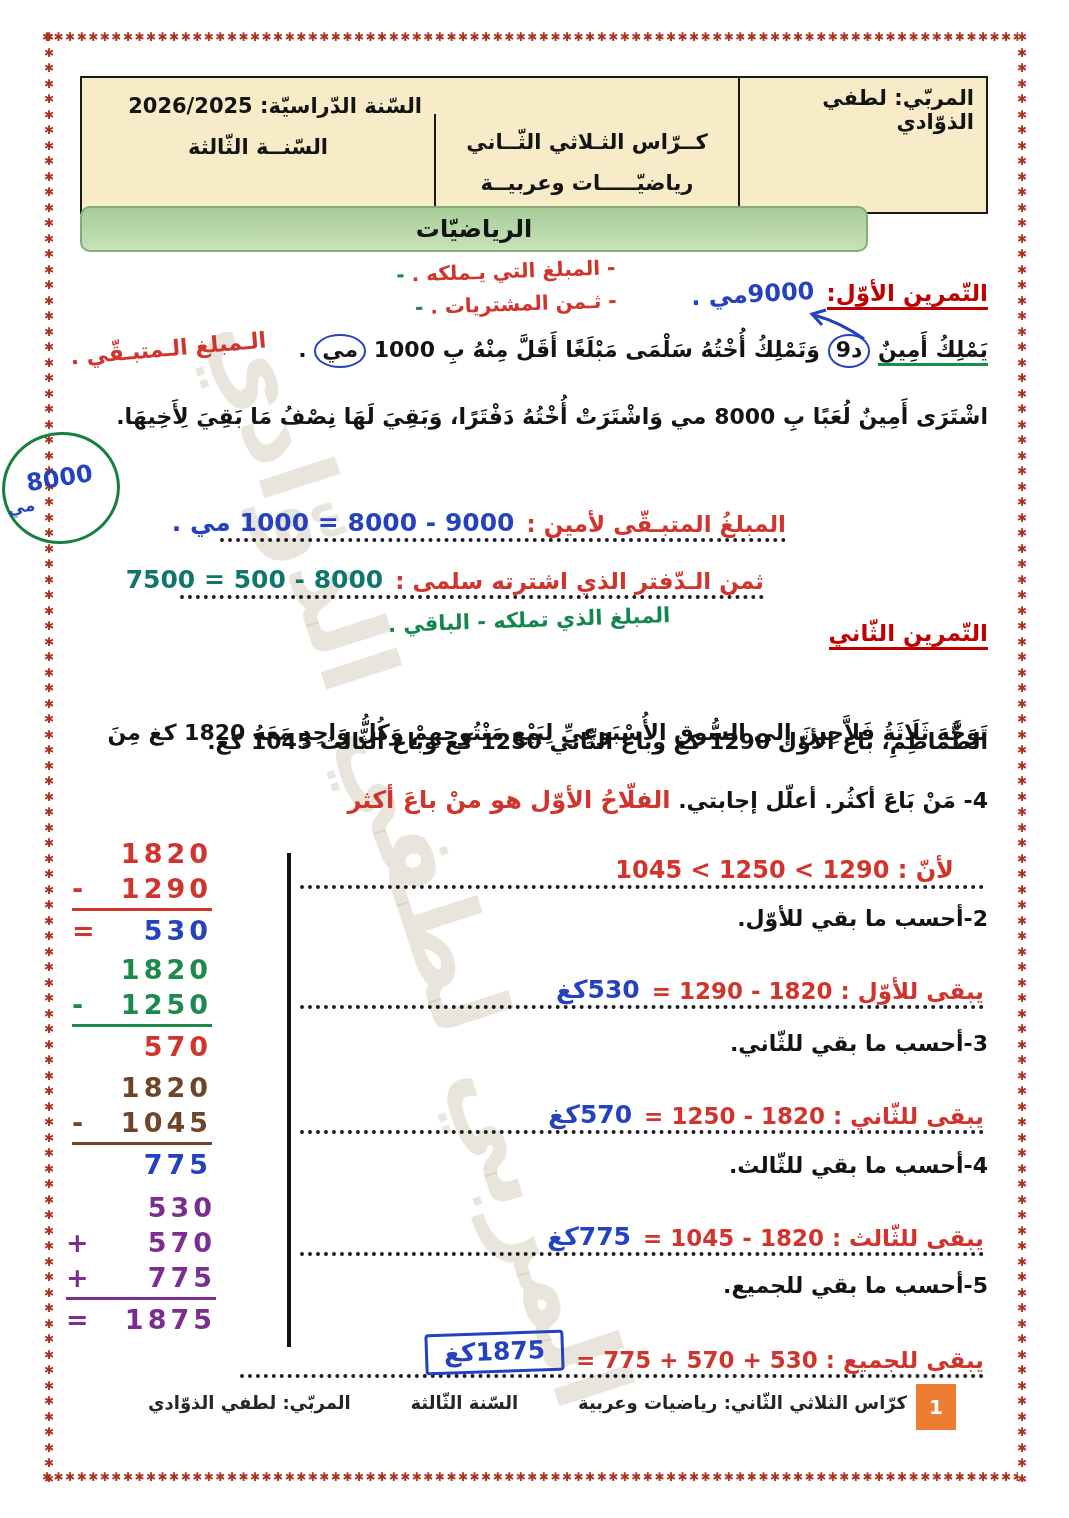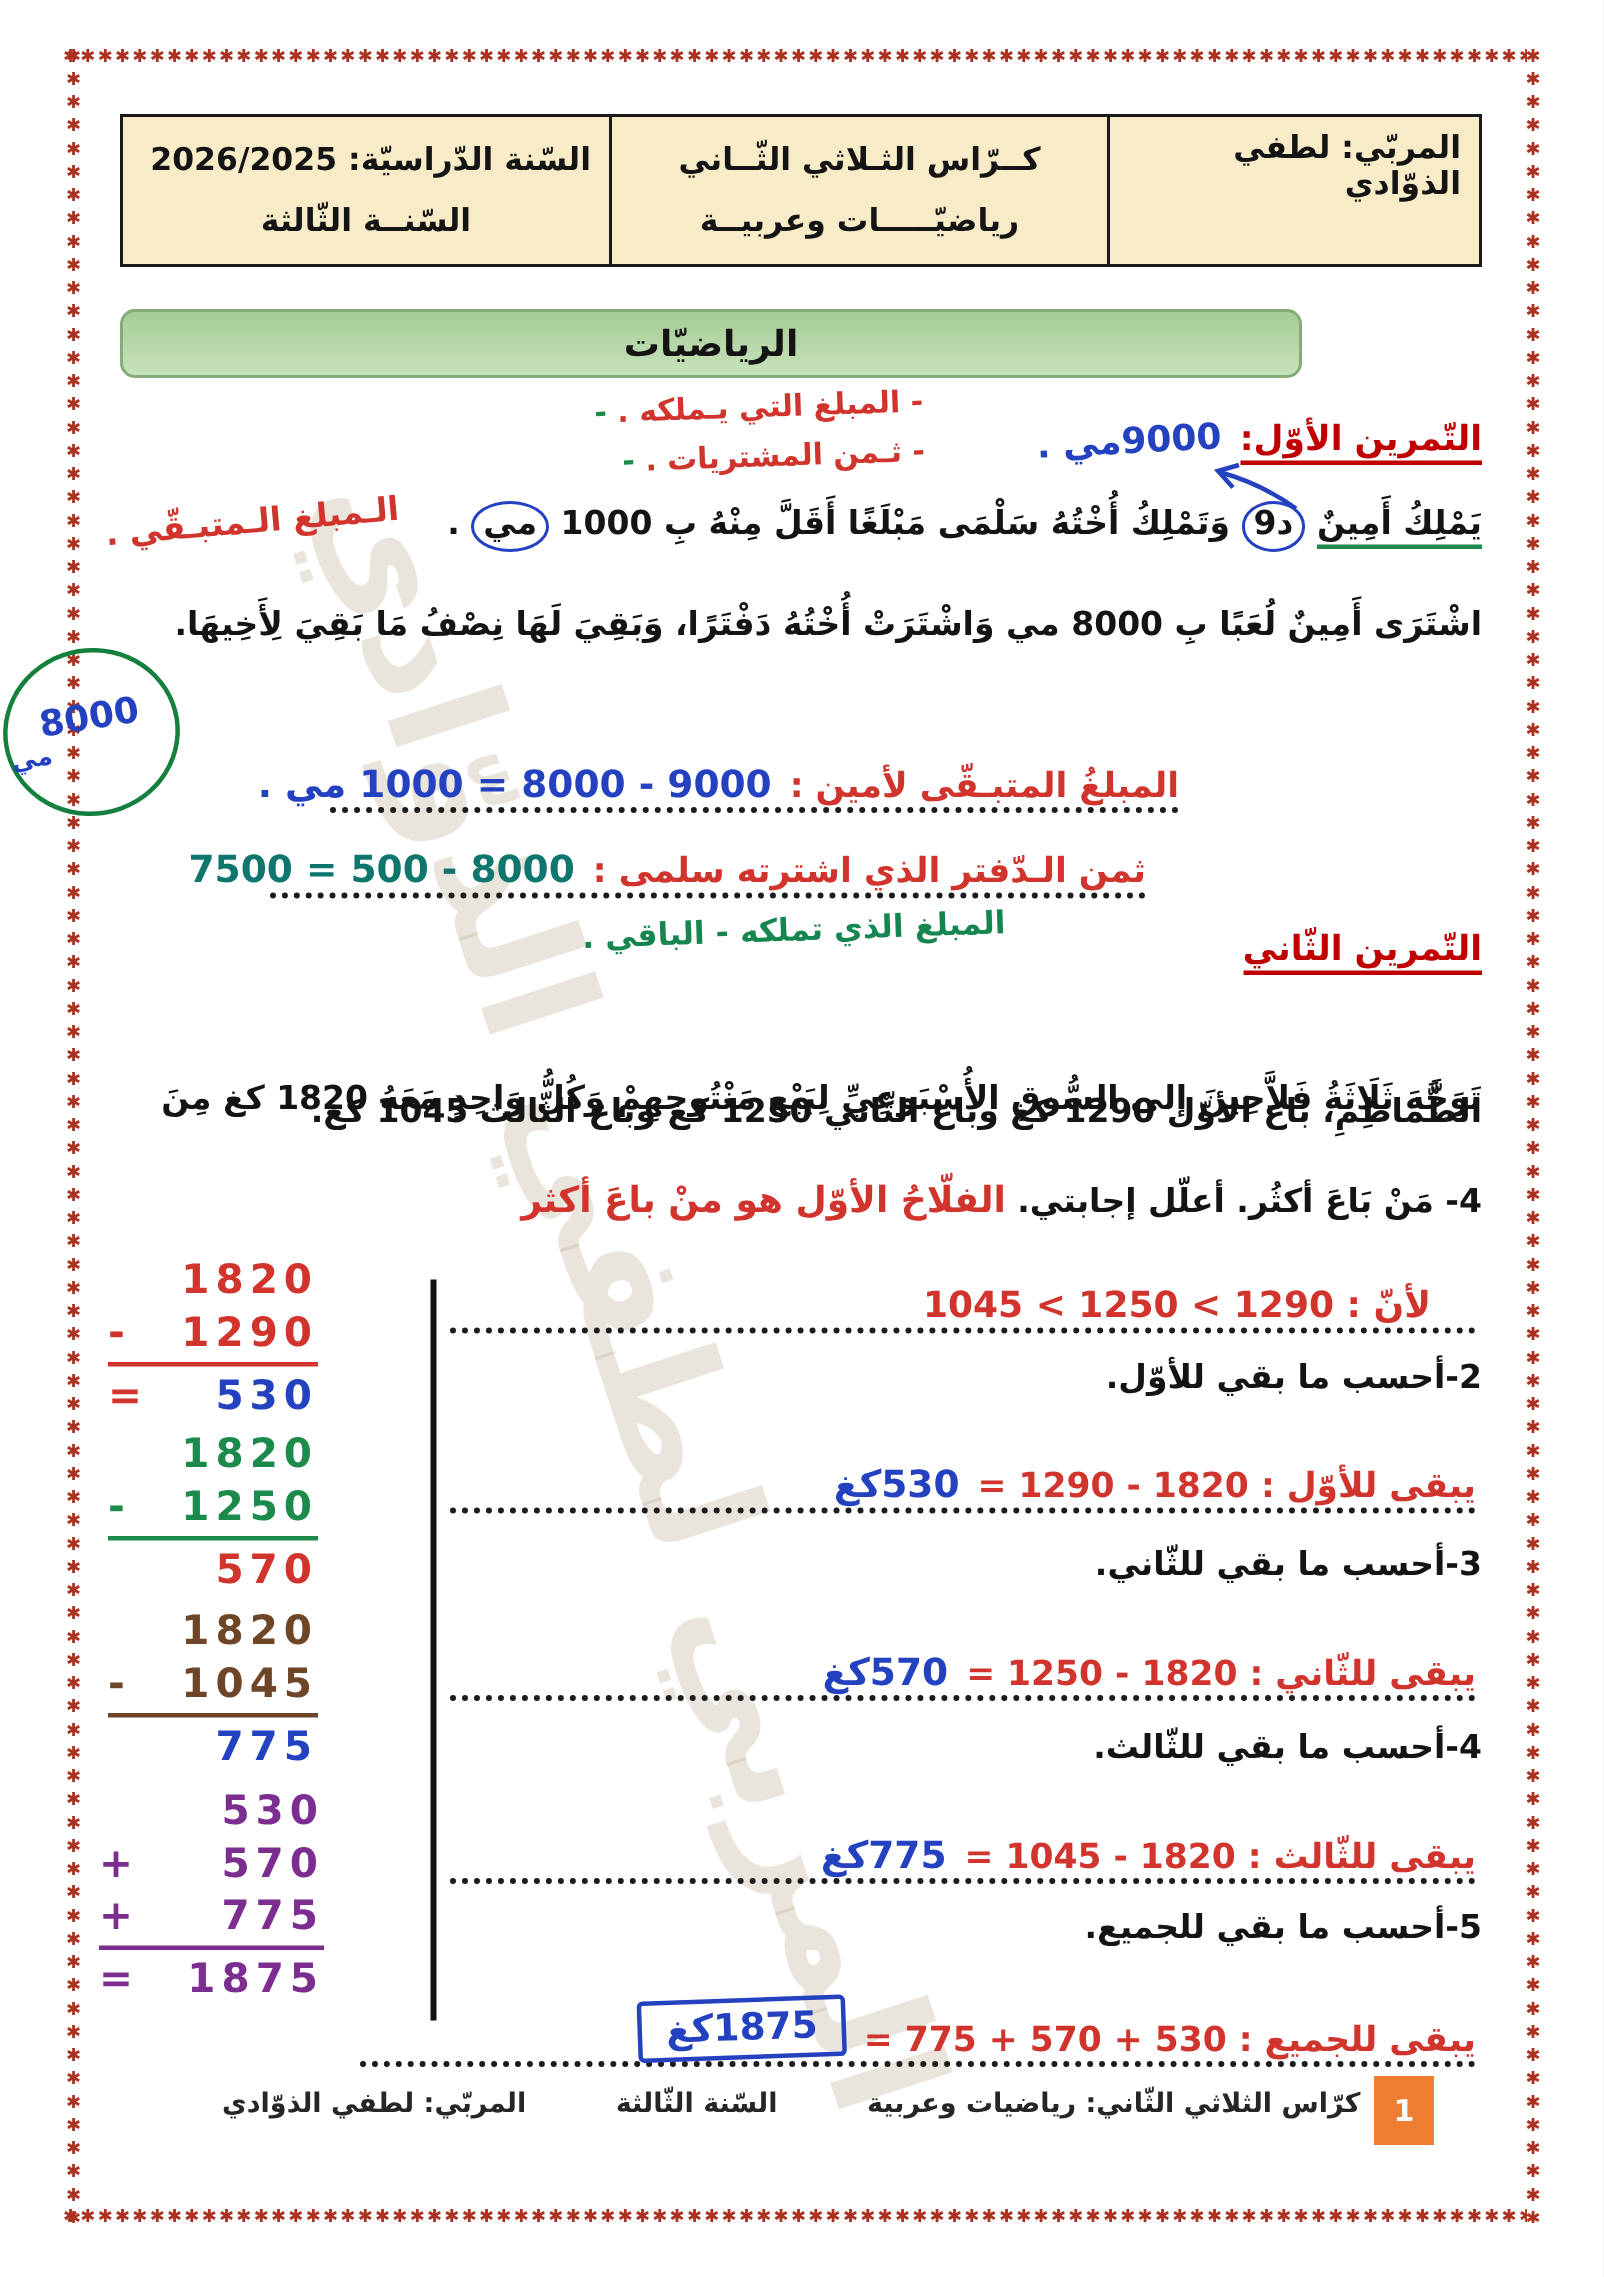--- a/index.html
+++ b/index.html
@@ -16,21 +16,21 @@
   .b-right{left:1013px;top:30px;height:1452px;}
   
   .wm{position:absolute;left:-180px;top:800px;width:1200px;text-align:center;font-size:105px;
       font-weight:bold;color:rgba(187,168,138,0.30);transform:rotate(72deg);white-space:nowrap;
       pointer-events:none;}
   
   .hdr{position:absolute;left:80px;top:76px;width:908px;display:flex;direction:rtl;
        border:2.5px solid #1a1a1a;background:#f8ecc8;box-sizing:border-box;}
   .hcell{padding:8px 12px;font-weight:bold;font-size:21px;box-sizing:border-box;}
   .hc1{width:248px;border-left:2.5px solid #1a1a1a;text-align:right;}
-  .hc2{width:332px;border-left:2.5px solid #1a1a1a;text-align:center;line-height:1.95;}
+  .hc2{width:304px;border-left:2.5px solid #1a1a1a;text-align:center;line-height:1.95;margin-top:36px;}
   .hc3{flex:1;line-height:1.95;}
   .hc3 .l1{text-align:right;}
   .hc3 .l2{text-align:center;}
   
   .banner{position:absolute;left:80px;top:206px;width:788px;height:46px;box-sizing:border-box;
           background:linear-gradient(180deg,#a6cc98,#c8e2ba);border:2px solid #85ab78;
           border-radius:10px;display:flex;align-items:center;justify-content:center;
           font-size:24px;font-weight:bold;}
   
   .exhead{position:absolute;right:81px;direction:rtl;color:#c00000;font-weight:bold;

